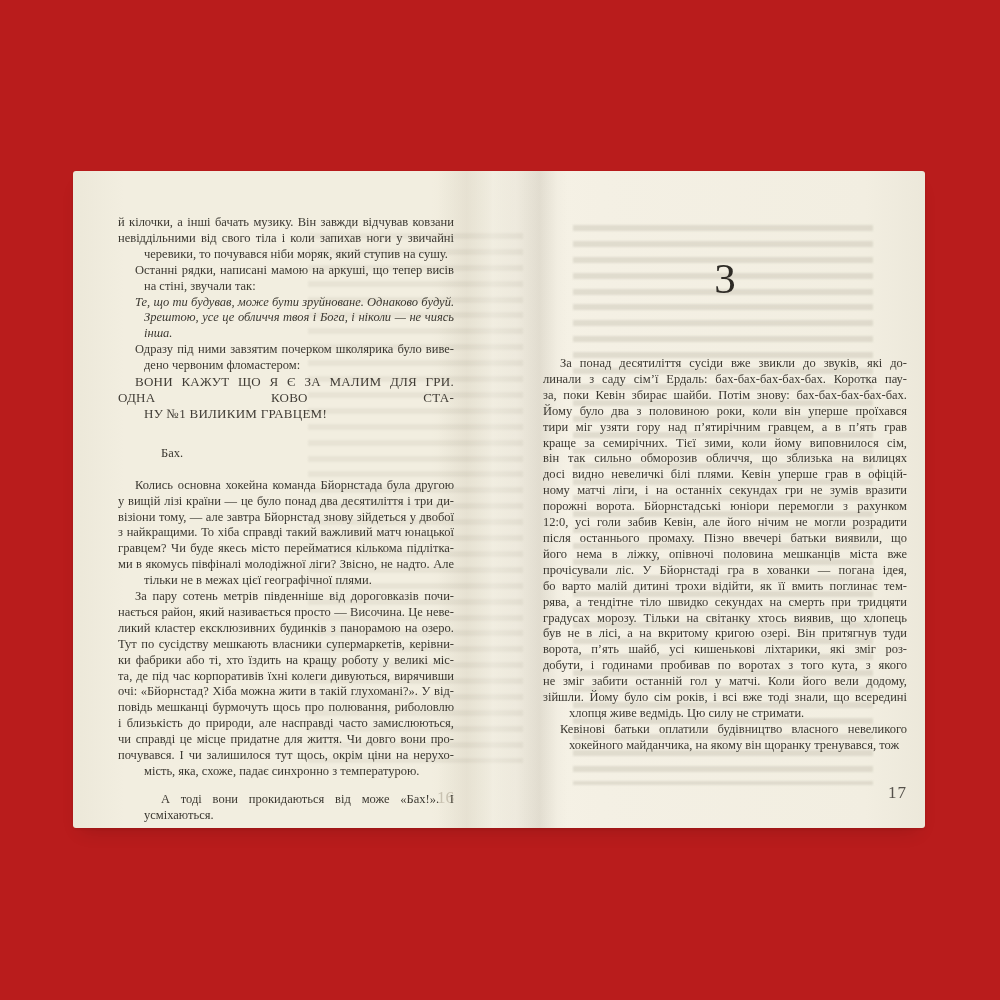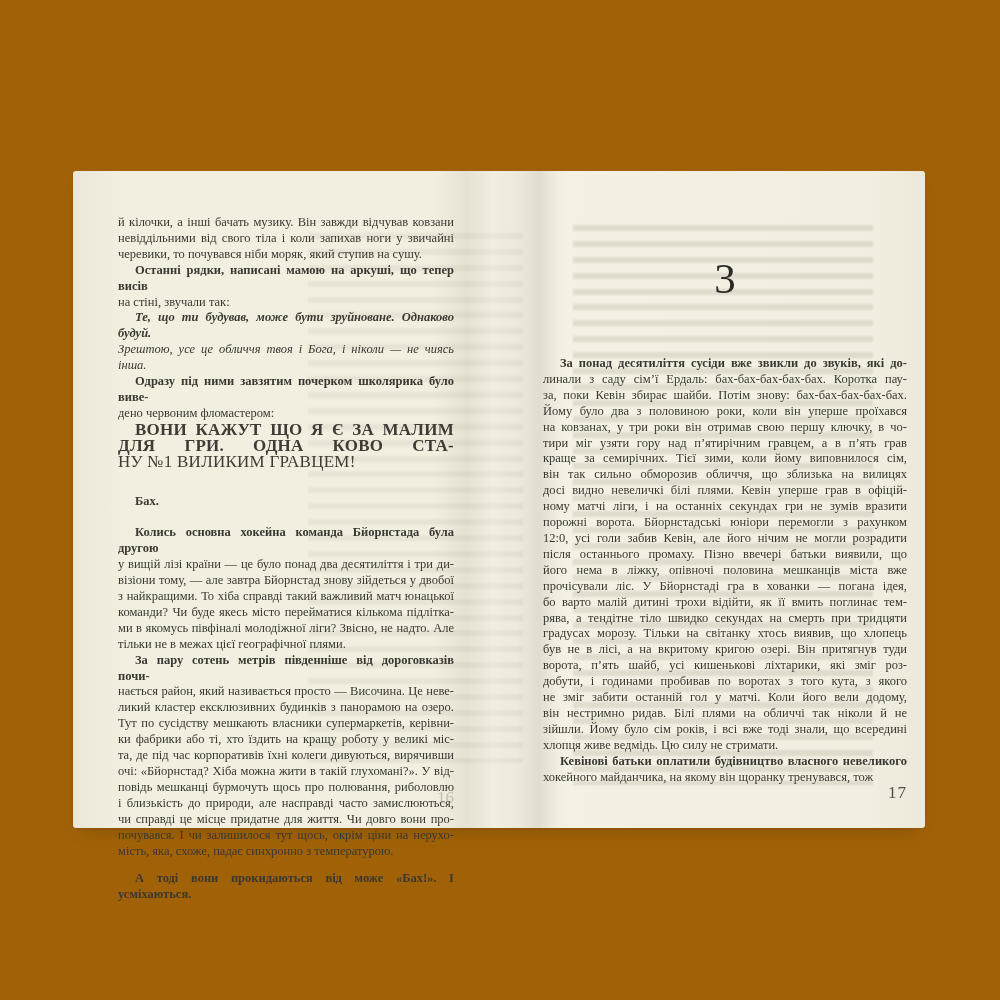--- a/index.html
+++ b/index.html
@@ -1,21 +1,21 @@
 <!DOCTYPE html>
 <html><head>
 <meta charset="utf-8">
 <style>
   html,body{margin:0;padding:0;}
   body{
     width:1000px;height:1000px;
     background:#ffffff;
     font-family:"Liberation Serif","DejaVu Serif",serif;
   }
-  .stage{position:relative;width:1000px;height:1000px;background:#a16207;overflow:hidden;}
+  .stage{position:relative;width:1000px;height:1000px;background:#b91c1c;overflow:hidden;}
 
   .book{
     position:absolute;left:73px;top:171px;width:852px;height:657px;
     background:linear-gradient(90deg,#ece8d9 0%,#f2eee0 6%,#f2eee0 42%,#ebe6d6 49%,#f6f2e6 52%,#f4f0e4 62%,#f2eee1 93%,#ece8da 100%);
     border-radius:3px;
     box-shadow:0 10px 18px -8px rgba(0,0,0,.16), 0 1px 3px rgba(0,0,0,.08);
   }
   .page{position:absolute;top:0;height:100%;}
   .page-l{left:0;width:50%;}
   .page-r{left:50%;width:50%;}
@@ -48,24 +48,24 @@
   .col{position:absolute;font-size:12.5px;line-height:15.9px;color:#3b3831;}
   #left-col{left:45px;top:44px;width:336px;}
   #right-col{left:470px;top:185px;width:364px;}
 
   .para{margin:0;}
   #left-col .para:nth-child(6){margin-top:24px;}
   #left-col .para:nth-child(7){margin-top:16px;}
   #left-col .para:nth-child(9){margin-top:12px;}
 
   .line{text-align:justify;text-align-last:justify;white-space:normal;}
-  .line.last{text-align-last:auto;}
-  .line.ind{text-indent:17px;font-weight:bold;}
+  .line.last{text-align-last:auto;margin-left:26px;}
+  .line.ind{text-indent:17px;}
   .line.italic{font-style:italic;}
-  .line.caps{font-size:17px;letter-spacing:.25px;color:#403c35;}
+  .line.caps{font-size:13px;letter-spacing:.25px;color:#403c35;}
 
   .chapter{
     position:absolute;left:470px;top:84px;width:364px;height:48px;
     text-align:center;font-size:43px;line-height:48px;color:#2e2b26;
   }
 
   .pn{position:absolute;font-size:17px;text-align:right;}
   #pn-left{left:45px;top:617px;width:336px;color:rgba(150,143,122,.45);}
   #pn-right{left:470px;top:612px;width:364px;color:#54504a;letter-spacing:1px;}
 </style>
@@ -105,21 +105,21 @@
           <div class="line last caps">НУ №1 ВИЛИКИМ ГРАВЦЕМ!</div>
         </div>
         <div class="para">
           <div class="line last ind">Бах.</div>
         </div>
         <div class="para">
           <div class="line ind">Колись основна хокейна команда Бйорнстада була другою</div>
           <div class="line">у вищій лізі країни — це було понад два десятиліття і три ди-</div>
           <div class="line">візіони тому, — але завтра Бйорнстад знову зійдеться у двобої</div>
           <div class="line">з найкращими. То хіба справді такий важливий матч юнацької</div>
-          <div class="line">команди? Чи буде якесь місто перейматися кількома підлітка-</div>
+          <div class="line">гравцем? Чи буде якесь місто перейматися кількома підлітка-</div>
           <div class="line">ми в якомусь півфіналі молодіжної ліги? Звісно, не надто. Але</div>
           <div class="line last">тільки не в межах цієї географічної плями.</div>
         </div>
         <div class="para">
           <div class="line ind">За пару сотень метрів південніше від дороговказів почи-</div>
           <div class="line">нається район, який називається просто — Височина. Це неве-</div>
           <div class="line">ликий кластер ексклюзивних будинків з панорамою на озеро.</div>
           <div class="line">Тут по сусідству мешкають власники супермаркетів, керівни-</div>
           <div class="line">ки фабрики або ті, хто їздить на кращу роботу у великі міс-</div>
           <div class="line">та, де під час корпоративів їхні колеги дивуються, вирячивши</div>
@@ -136,39 +136,37 @@
       </div>
 
     <div class="chapter">3</div>
 
     <div id="right-col" class="col">
         <div class="para">
           <div class="line ind">За понад десятиліття сусіди вже звикли до звуків, які до-</div>
           <div class="line">линали з саду сім’ї Ердаль: бах-бах-бах-бах-бах. Коротка пау-</div>
           <div class="line">за, поки Кевін збирає шайби. Потім знову: бах-бах-бах-бах-бах.</div>
           <div class="line">Йому було два з половиною роки, коли він уперше проїхався</div>
-          <div class="line">на ковзанах, у три роки він отримав свою першу ключку, в чо-</div>
           <div class="line">тири міг узяти гору над п’ятирічним гравцем, а в п’ять грав</div>
           <div class="line">краще за семирічних. Тієї зими, коли йому виповнилося сім,</div>
           <div class="line">він так сильно обморозив обличчя, що зблизька на вилицях</div>
           <div class="line">досі видно невеличкі білі плями. Кевін уперше грав в офіцій-</div>
           <div class="line">ному матчі ліги, і на останніх секундах гри не зумів вразити</div>
           <div class="line">порожні ворота. Бйорнстадські юніори перемогли з рахунком</div>
           <div class="line">12:0, усі голи забив Кевін, але його нічим не могли розрадити</div>
           <div class="line">після останнього промаху. Пізно ввечері батьки виявили, що</div>
           <div class="line">його нема в ліжку, опівночі половина мешканців міста вже</div>
           <div class="line">прочісували ліс. У Бйорнстаді гра в хованки — погана ідея,</div>
           <div class="line">бо варто малій дитині трохи відійти, як її вмить поглинає тем-</div>
           <div class="line">рява, а тендітне тіло швидко секундах на смерть при тридцяти</div>
           <div class="line">градусах морозу. Тільки на світанку хтось виявив, що хлопець</div>
           <div class="line">був не в лісі, а на вкритому кригою озері. Він притягнув туди</div>
           <div class="line">ворота, п’ять шайб, усі кишенькові ліхтарики, які зміг роз-</div>
           <div class="line">добути, і годинами пробивав по воротах з того кута, з якого</div>
           <div class="line">не зміг забити останній гол у матчі. Коли його вели додому,</div>
-          <div class="line">він нестримно ридав. Білі плями на обличчі так ніколи й не</div>
           <div class="line">зійшли. Йому було сім років, і всі вже тоді знали, що всередині</div>
           <div class="line last">хлопця живе ведмідь. Цю силу не стримати.</div>
         </div>
         <div class="para">
           <div class="line ind">Кевінові батьки оплатили будівництво власного невеликого</div>
           <div class="line last">хокейного майданчика, на якому він щоранку тренувався, тож</div>
         </div>
       </div>
 
     <div id="pn-left" class="pn">16</div>

